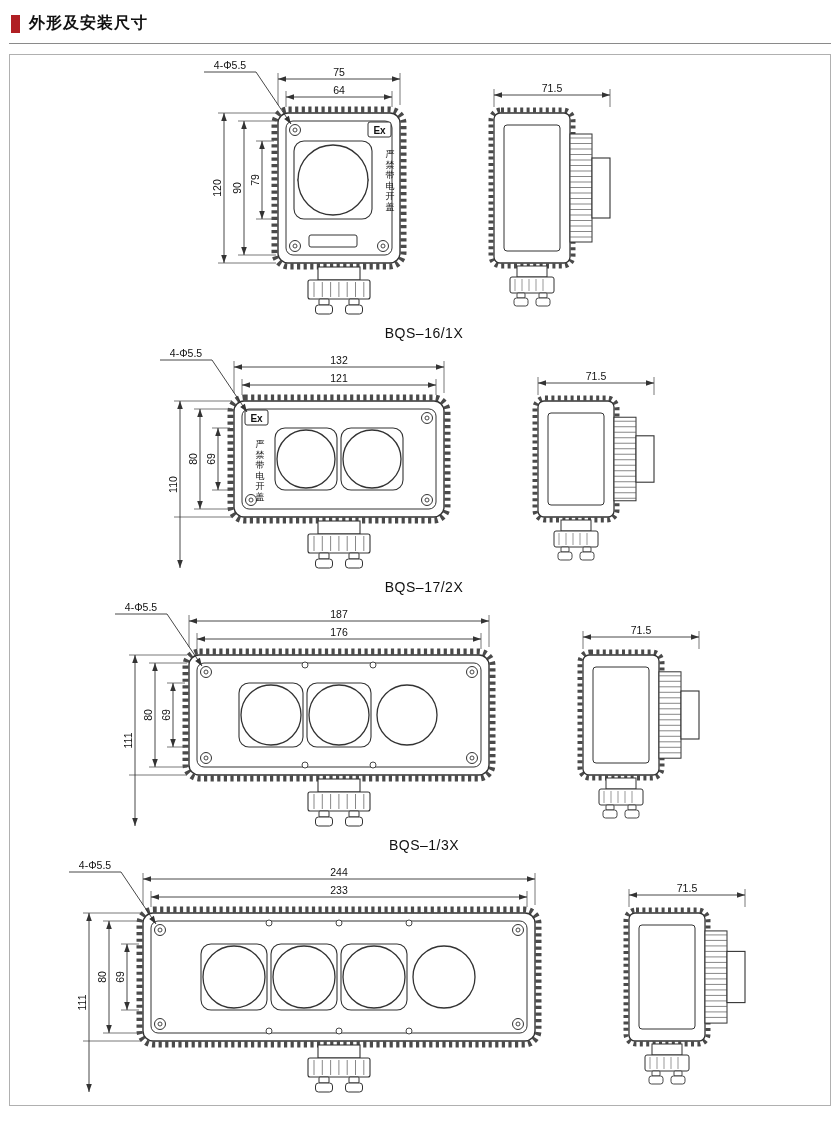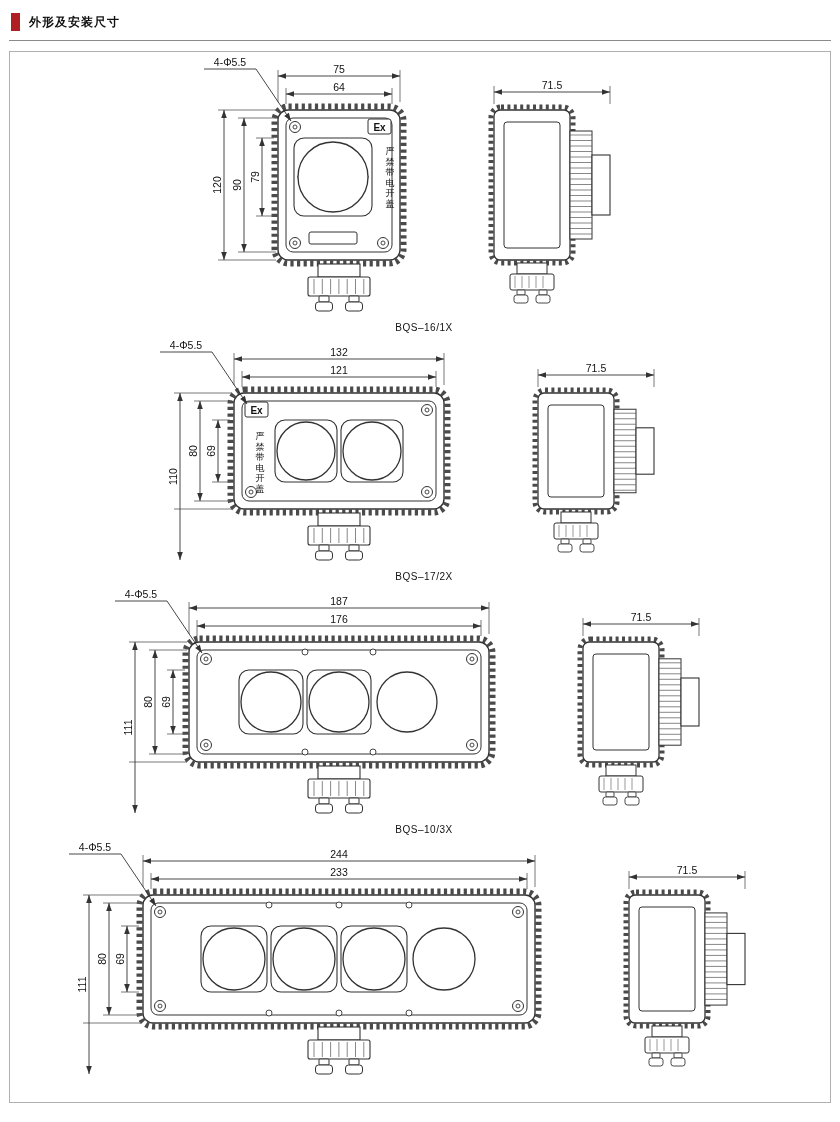--- a/index.html
+++ b/index.html
@@ -2,29 +2,29 @@
 <html><head>
 <meta charset="utf-8">
 <style>
   html,body{margin:0;padding:0;}
   body{
     width:840px;height:1122px;overflow:hidden;background:#fff;
     font-family:"Liberation Sans","DejaVu Sans",sans-serif;color:#222;
   }
   .header{display:flex;align-items:center;gap:9px;padding:13px 10px 9px 11px;}
   .red-bar{width:9px;height:18px;background:#b01f24;flex:0 0 auto;}
-  .title{font-size:12px;font-weight:bold;letter-spacing:1px;color:#111;}
+  .title{font-size:16px;font-weight:bold;letter-spacing:1px;color:#111;}
   .rule{height:1px;background:#8a8a8a;margin:0 9px;}
   .frame{
     border:1px solid #b0b0b0;margin:10px 9px 0 9px;padding:4px 0 0 0;
     box-sizing:border-box;height:1052px;overflow:hidden;
   }
   .row{display:flex;flex-direction:column;align-items:center;}
   .views{display:flex;align-items:flex-start;justify-content:center;gap:46px;}
-  .caption{font-size:10px;color:#111;margin:0 0 6px 8px;letter-spacing:.5px;}
+  .caption{font-size:14px;color:#111;margin:0 0 6px 8px;letter-spacing:.5px;}
   svg{display:block;}
 </style>
 </head>
 <body>
 
 <div class="header">
   <span class="red-bar"></span>
   <span class="title">外形及安装尺寸</span>
 </div>
 <div class="rule"></div>
@@ -405,21 +405,21 @@
               <line x1="72" y1="190" x2="72" y2="202" stroke="#555" stroke-width="0.6"></line>
               <line x1="79" y1="190" x2="79" y2="202" stroke="#555" stroke-width="0.6"></line>
               <rect x="53" y="204" width="8" height="5" rx="1" fill="#fff" stroke="#333" stroke-width="0.9"></rect>
               <rect x="50" y="209" width="14" height="8" rx="2.5" fill="#fff" stroke="#333" stroke-width="0.9"></rect>
               <rect x="75" y="204" width="8" height="5" rx="1" fill="#fff" stroke="#333" stroke-width="0.9"></rect>
               <rect x="72" y="209" width="14" height="8" rx="2.5" fill="#fff" stroke="#333" stroke-width="0.9"></rect>
             </g>
           </svg>
         </div>
     </div>
-    <div class="caption">BQS–10/3X</div>
+    <div class="caption">BQS–1/3X</div>
   </section>
   <section class="row">
     <div class="views">
       <div>
           <svg width="498" height="244" viewBox="0 0 498 244">
             <rect x="84.5" y="50.5" width="399" height="135" rx="14" fill="none" stroke="#4a4a4a" stroke-width="6" stroke-dasharray="3.2 3.4"></rect>
             <rect x="88" y="54" width="392" height="128" rx="10" fill="#fff" stroke="#333" stroke-width="1.4"></rect>
             <rect x="96" y="62" width="376" height="112" rx="7" fill="none" stroke="#333" stroke-width="1"></rect>
             <circle cx="105" cy="71" r="5.5" fill="#fff" stroke="#333" stroke-width="1"></circle>
             <circle cx="105" cy="71" r="2" fill="#fff" stroke="#333" stroke-width="0.9"></circle>

